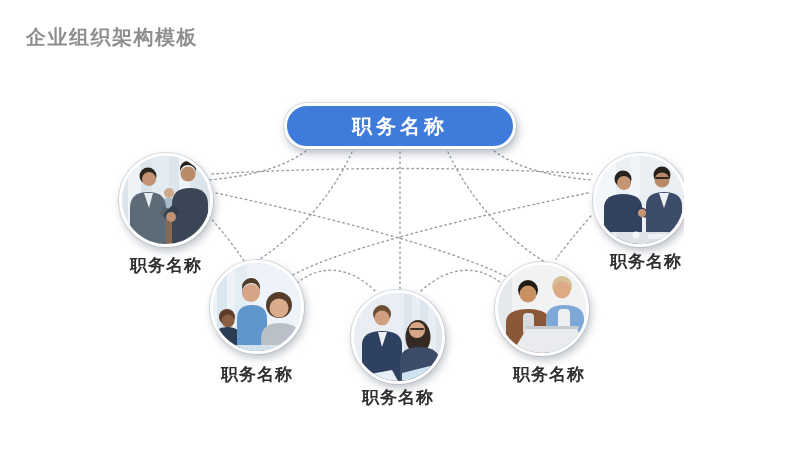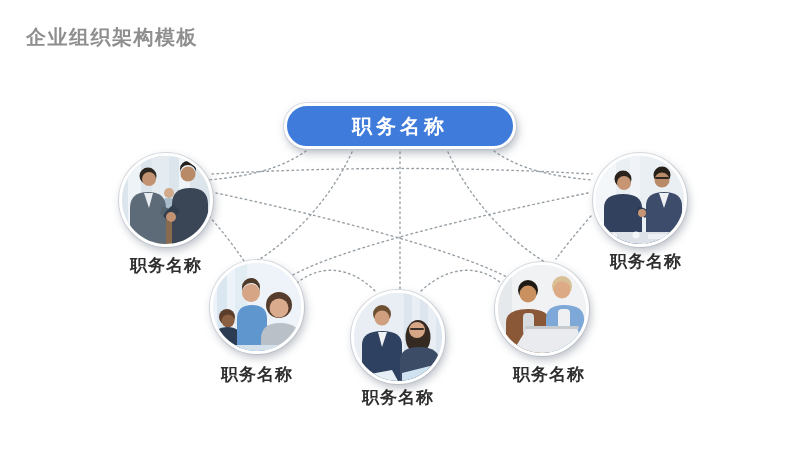--- a/index.html
+++ b/index.html
@@ -1,18 +1,18 @@
 <!DOCTYPE html>
 <html style="--accent_blue: #3E7BDA; --title_gray: #8E8E8E; --label_dark: #2E2E2E; --connector_gray: #98A0A6; --background: #FFFFFF;"><head>
 <meta charset="utf-8">
 <style>
   html,body{margin:0;padding:0;background:#fff;}
   .slide{
     position:relative;width:684px;height:450px;background:var(--background,#fff);
-    overflow:hidden;font-family:Liberation Sans, sans-serif;padding-left:48px;
+    overflow:hidden;font-family:Liberation Sans, sans-serif;
   }
   .title{
     position:absolute;left:26px;top:24px;margin:0;
     font-size:20px;font-weight:bold;letter-spacing:1.5px;
     color:var(--title_gray,#8E8E8E);
   }
   .mesh{position:absolute;left:0;top:0;z-index:1;}
   .mesh path{fill:none;stroke:var(--connector_gray,#98A0A6);stroke-width:1.4;
     stroke-dasharray:1.6 3.4;stroke-linecap:round;}
   .pill{

